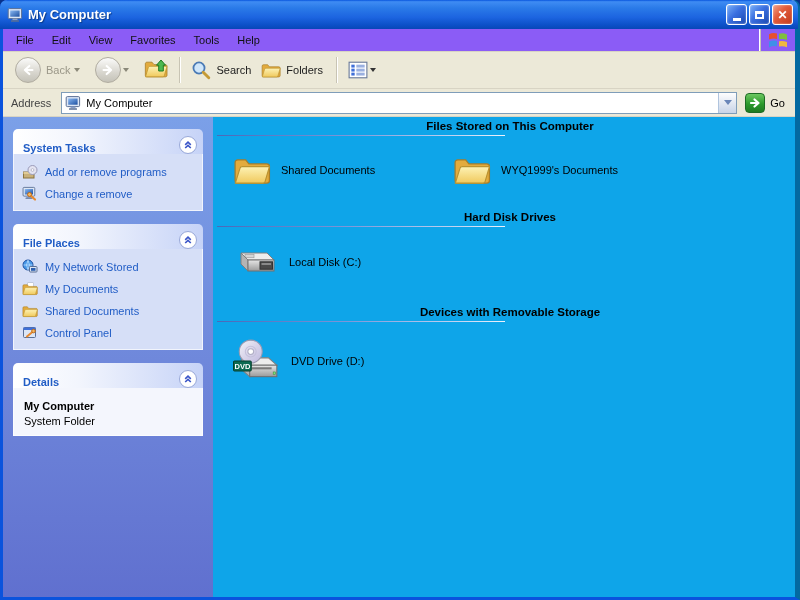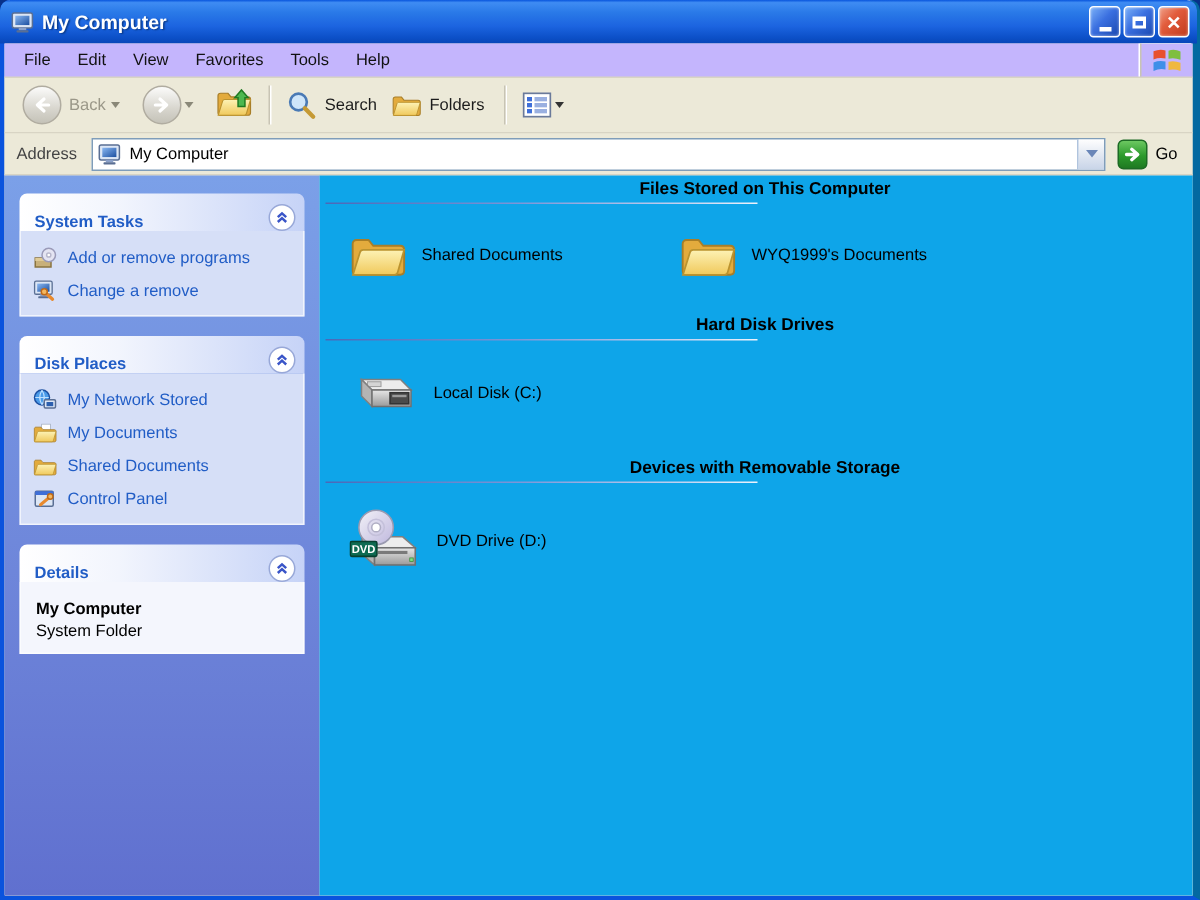--- a/index.html
+++ b/index.html
@@ -11,21 +11,21 @@
     background:linear-gradient(180deg,#0855dd 0%,#3f8cf3 6%,#2a7ae8 28%,#1c64e0 60%,#0c50c8 86%,#0846b8 100%);
     display:flex;align-items:center;padding:0 5px 0 7px;box-sizing:border-box;}
   .title-text{color:#fff;font-weight:bold;font-size:13px;margin-left:5px;text-shadow:1px 1px 1px #0a3a8a;flex:1;}
   .tb-btn{width:21px;height:21px;border-radius:3px;border:1px solid #fff;margin-left:2px;box-sizing:border-box;
     display:flex;align-items:center;justify-content:center;color:#fff;font-weight:bold;font-size:12px;line-height:1;
     background:linear-gradient(135deg,#7ab0f8 0%,#3a6fe0 45%,#1a48b0 100%);box-shadow:inset 0 0 2px rgba(255,255,255,.6);}
   .tb-btn.close{background:linear-gradient(135deg,#f0a088 0%,#e25c3c 40%,#c13a1c 100%);}
   .tb-btn .min-glyph{align-self:flex-end;margin-bottom:3px;width:8px;height:3px;background:#fff;}
   .tb-btn .max-glyph{width:9px;height:8px;border:2px solid #fff;border-top-width:3px;box-sizing:border-box;}
   
-  .menubar{position:absolute;top:29px;left:0;right:0;height:23px;background:#c4b5fd;display:flex;align-items:center;
+  .menubar{position:absolute;top:29px;left:0;right:0;height:23px;background:#8b5cf6;display:flex;align-items:center;
     padding-left:4px;border-bottom:1px solid #d8d4c4;box-sizing:border-box;}
   .menu-item{padding:3px 9px;color:#111;cursor:default;}
   .menu-logo{margin-left:auto;width:34px;height:100%;display:flex;align-items:center;justify-content:center;
     border-left:1px solid #c8c4b4;box-shadow:-1px 0 0 #fff;}
   
   .toolbar{position:absolute;top:52px;left:0;right:0;height:37px;background:#ece9d8;display:flex;align-items:center;
     padding-left:8px;border-bottom:1px solid #d8d4c4;box-sizing:border-box;}
   .nav-circle{width:26px;height:26px;border-radius:50%;border:1px solid #b0aca0;box-sizing:border-box;
     background:linear-gradient(180deg,#fbfbfa 0%,#d8d6ce 60%,#c4c2b8 100%);display:flex;align-items:center;justify-content:center;}
   .tool-label{margin:0 2px 0 5px;color:#1c1c1c;}
@@ -254,21 +254,21 @@
               <path d="M8 9 L13 13.5" stroke="#e88a2e" stroke-width="2.2" stroke-linecap="round"></path>
               <circle cx="7.5" cy="8.5" r="2" fill="#f4b860" stroke="#c06a18"></circle>
             </svg>
             <span class="lbl">Change a remove</span>
           </div>
         </div>
       </div>
 
       <div class="panel">
         <div class="panel-header">
-          <span class="panel-title">Disk Places</span>
+          <span class="panel-title">File Places</span>
           <span class="chev-btn">
               <svg width="10" height="10">
                 <use href="#sym-chevup"></use>
               </svg>
             </span>
         </div>
         <div class="panel-body">
           <div class="side-item">
             <svg class="icon16" viewBox="0 0 16 16">
               <circle cx="6" cy="6" r="5" fill="#4a9ae8" stroke="#1c4fa0"></circle>

